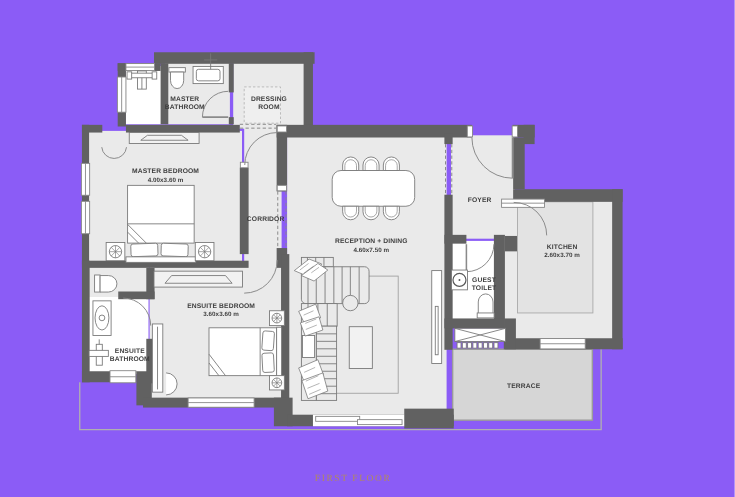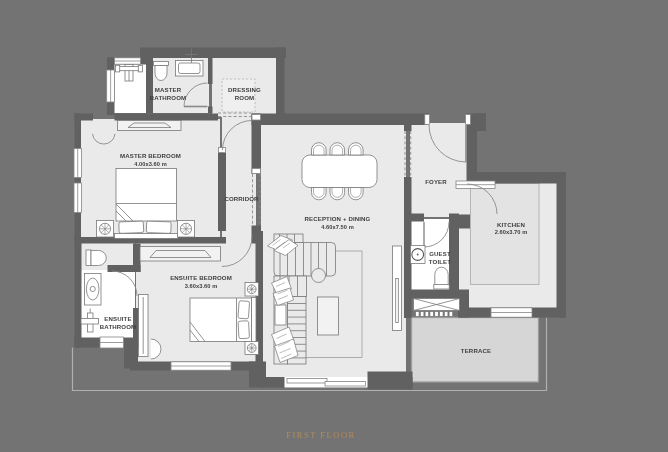--- a/index.html
+++ b/index.html
@@ -1,16 +1,16 @@
 <!DOCTYPE html>
 <html><head>
 <meta charset="utf-8">
 <style>
   html,body{margin:0;padding:0;background:#ffffff;}
-  .page{width:668px;height:452px;position:relative;background:#737373;overflow:hidden;}
+  .page{width:668px;height:452px;position:relative;background:#8b5cf6;overflow:hidden;}
   svg{position:absolute;top:0;left:0;}
   text{font-family:"Liberation Sans",sans-serif;fill:#3d3d3d;}
   .lbl{font-size:6.1px;font-weight:bold;letter-spacing:.12px;}
   .dim{font-size:5.7px;font-weight:bold;letter-spacing:.05px;}
   .ff{font-family:"Liberation Serif",serif;fill:#b28a5c;font-size:8.6px;letter-spacing:1.45px;}
 </style>
 </head>
 <body>
 <div class="page">
 <svg width="668" height="452" viewBox="0 0 668 452">

